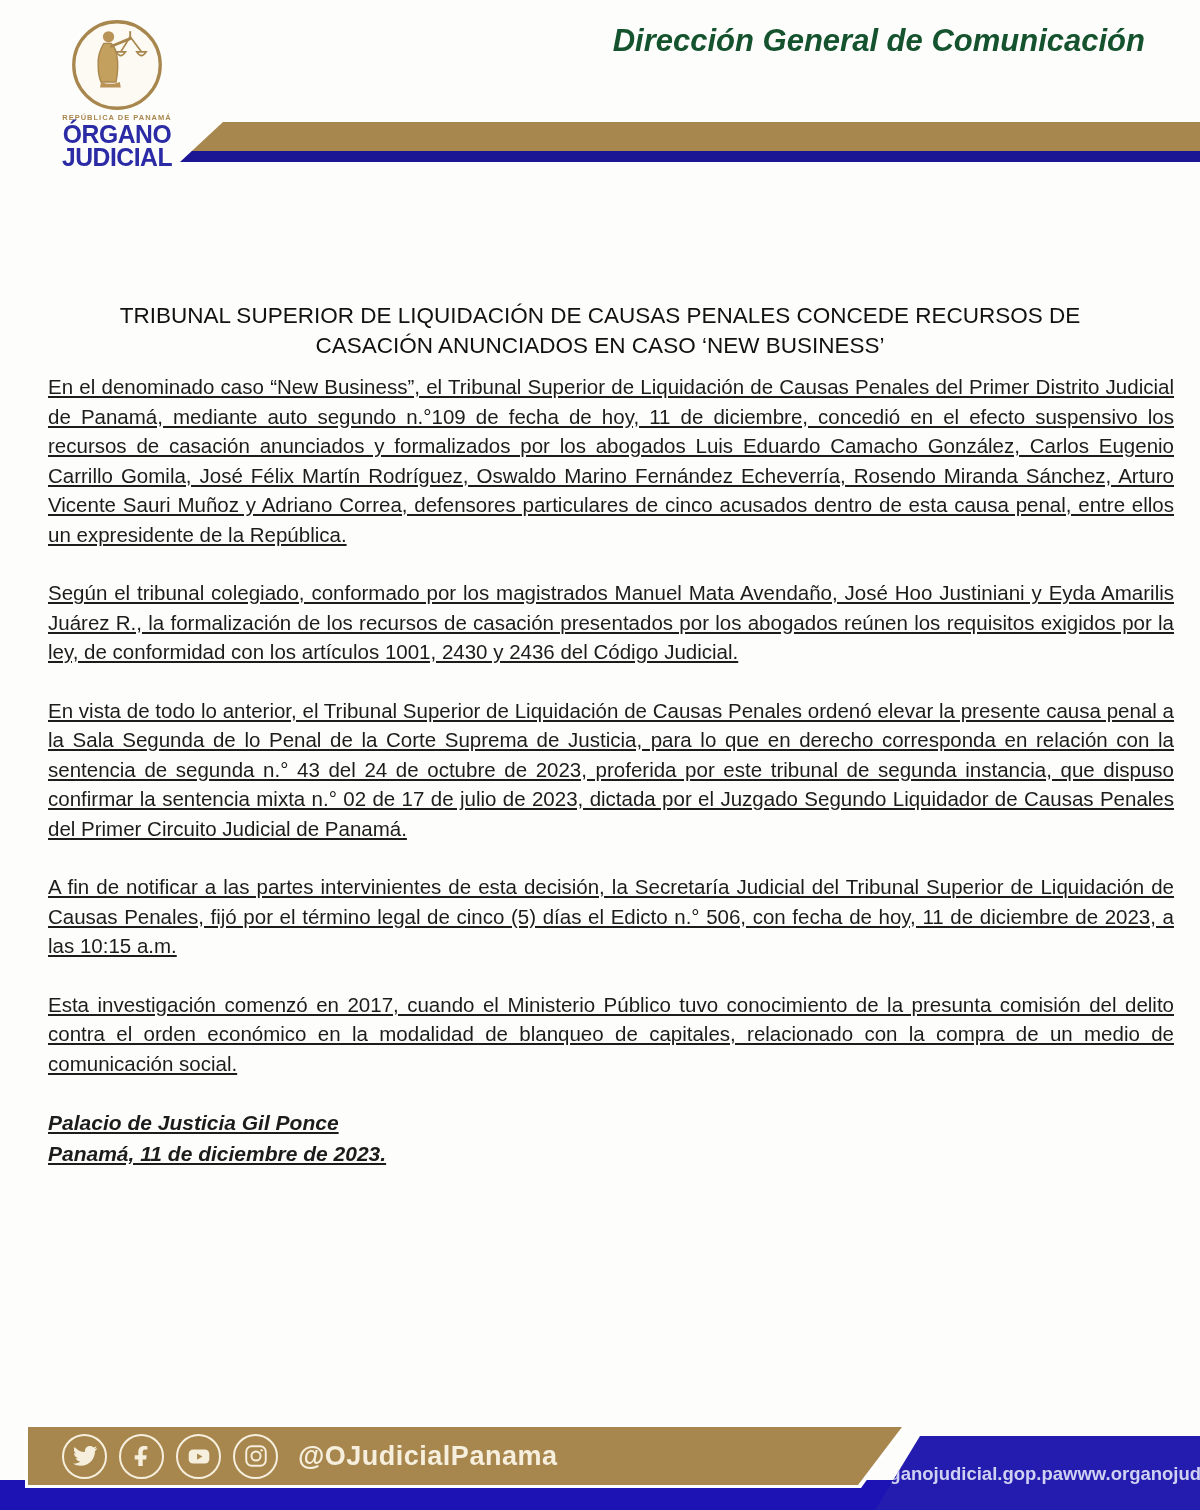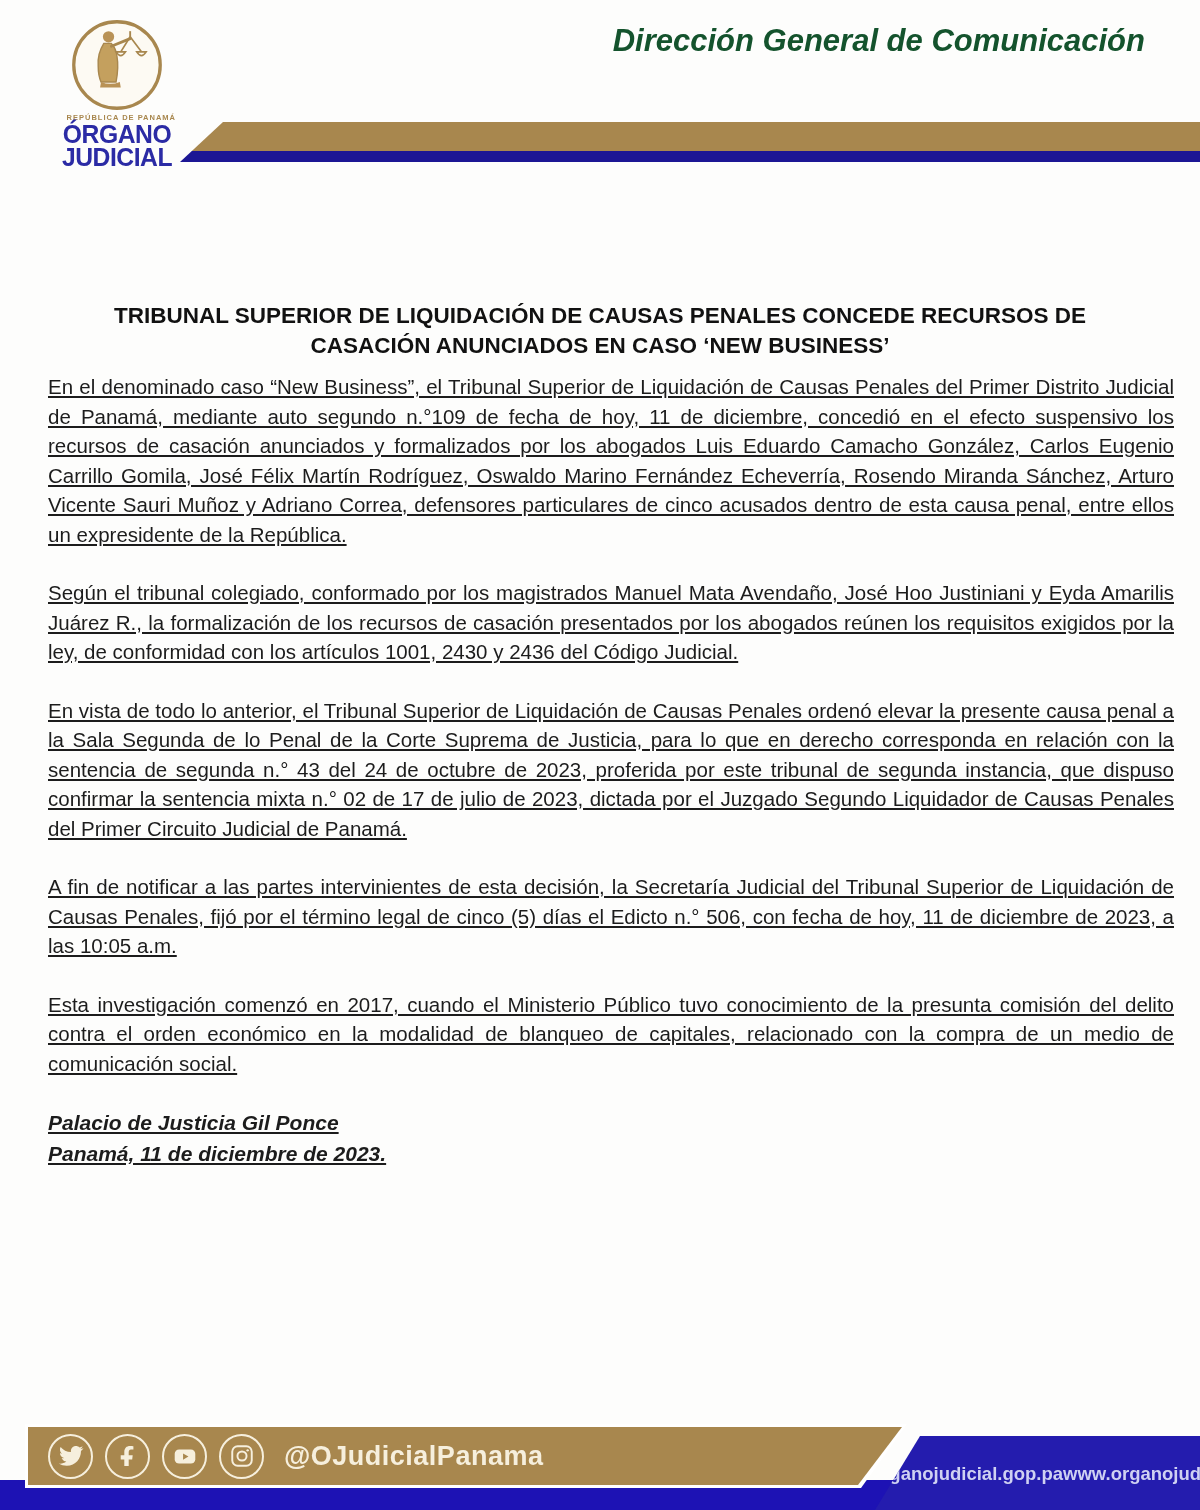--- a/index.html
+++ b/index.html
@@ -11,21 +11,21 @@
     overflow:hidden;
     font-family:"Liberation Sans", sans-serif;
     color:#1c1c1c;
   }
 
   
   .logo{position:absolute;left:58px;top:18px;width:118px;text-align:center;}
   .seal{width:94px;height:94px;margin:0 auto;display:block;}
   .seal-caption{
     margin-top:1px;font-size:7.5px;font-weight:bold;letter-spacing:1px;
-    color:#a8874e;white-space:nowrap;text-align:right;
+    color:#a8874e;white-space:nowrap;
   }
   .org-name{
     margin-top:1px;font-size:26px;font-weight:800;line-height:.85;
     color:#2b2ba5;letter-spacing:-.5px;transform:scaleX(.95);
   }
   .header-titles{
     position:absolute;right:55px;top:24px;text-align:left;color:#14532d;
   }
   .header-title-1{font-size:31px;font-weight:bold;font-style:italic;line-height:1.1;}
   .header-title-2{font-size:35px;font-weight:500;letter-spacing:1px;line-height:1.1;}
@@ -33,21 +33,21 @@
   .header-rule{
     position:absolute;top:122px;left:180px;right:0;height:40px;
     clip-path:polygon(43px 0,100% 0,100% 100%,0 100%);
   }
   .header-rule .rule-gold{height:29px;background:#a8874e;}
   .header-rule .rule-blue{height:11px;background:#1c1694;}
 
   
   .headline{
     position:absolute;top:286px;left:65px;right:65px;
-    font-size:22.5px;font-weight:bold;text-align:center;line-height:30px;
+    font-size:22.5px;font-weight:normal;text-align:center;line-height:30px;
     color:#111;
   }
   .body-text{
     position:absolute;top:372px;left:48px;right:26px;
     font-size:20.5px;line-height:29.5px;text-align:justify;text-decoration:underline;
   }
   .body-text p{margin:0 0 29px 0;}
   .signature{
     font-size:21px;font-weight:bold;font-style:italic;line-height:31px;
     text-align:left;margin-top:6px;
@@ -68,21 +68,21 @@
     color:#cfd1f2;font-size:18.5px;font-weight:600;line-height:25px;white-space:nowrap;
   }
   .gold-bar-outline{
     position:absolute;left:25px;bottom:22px;width:882px;height:64px;
     background:#ffffff;
     clip-path:polygon(0 0,100% 0,calc(100% - 46px) 100%,0 100%);
   }
   .gold-bar{
     position:absolute;inset:3px 0 3px 3px;background:#a8874e;
     clip-path:polygon(0 0,calc(100% - 5px) 0,calc(100% - 49px) 100%,0 100%);
-    display:flex;align-items:center;padding-left:20px;box-sizing:border-box;
+    display:flex;align-items:center;padding-left:34px;box-sizing:border-box;
   }
   .soc-circle{
     width:45px;height:45px;border:2.5px solid #f6efdd;border-radius:50%;
     display:flex;align-items:center;justify-content:center;
     margin-right:12px;flex:0 0 auto;box-sizing:border-box;
   }
   .soc-circle svg{display:block;}
   .social-handle{
     color:#f6efdd;font-size:27px;font-weight:600;margin-left:8px;letter-spacing:.5px;
   }
@@ -119,21 +119,21 @@
     <div class="rule-gold"></div>
     <div class="rule-blue"></div>
   </div>
 
   <h1 class="headline">TRIBUNAL SUPERIOR DE LIQUIDACIÓN DE CAUSAS PENALES CONCEDE RECURSOS DE CASACIÓN ANUNCIADOS EN CASO ‘NEW BUSINESS’</h1>
 
   <div class="body-text">
     <p>En el denominado caso “New Business”, el Tribunal Superior de Liquidación de Causas Penales del Primer Distrito Judicial de Panamá, mediante auto segundo n.°109 de fecha de hoy, 11 de diciembre, concedió en el efecto suspensivo los recursos de casación anunciados y formalizados por los abogados Luis Eduardo Camacho González, Carlos Eugenio Carrillo Gomila, José Félix Martín Rodríguez, Oswaldo Marino Fernández Echeverría, Rosendo Miranda Sánchez, Arturo Vicente Sauri Muñoz y Adriano Correa, defensores particulares de cinco acusados dentro de esta causa penal, entre ellos un expresidente de la República.</p>
     <p>Según el tribunal colegiado, conformado por los magistrados Manuel Mata Avendaño, José Hoo Justiniani y Eyda Amarilis Juárez R., la formalización de los recursos de casación presentados por los abogados reúnen los requisitos exigidos por la ley, de conformidad con los artículos 1001, 2430 y 2436 del Código Judicial.</p>
     <p>En vista de todo lo anterior, el Tribunal Superior de Liquidación de Causas Penales ordenó elevar la presente causa penal a la Sala Segunda de lo Penal de la Corte Suprema de Justicia, para lo que en derecho corresponda en relación con la sentencia de segunda n.° 43 del 24 de octubre de 2023, proferida por este tribunal de segunda instancia, que dispuso confirmar la sentencia mixta n.° 02 de 17 de julio de 2023, dictada por el Juzgado Segundo Liquidador de Causas Penales del Primer Circuito Judicial de Panamá.</p>
-    <p>A fin de notificar a las partes intervinientes de esta decisión, la Secretaría Judicial del Tribunal Superior de Liquidación de Causas Penales, fijó por el término legal de cinco (5) días el Edicto n.° 506, con fecha de hoy, 11 de diciembre de 2023, a las 10:05 a.m.</p>
+    <p>A fin de notificar a las partes intervinientes de esta decisión, la Secretaría Judicial del Tribunal Superior de Liquidación de Causas Penales, fijó por el término legal de cinco (5) días el Edicto n.° 506, con fecha de hoy, 11 de diciembre de 2023, a las 10:15 a.m.</p>
     <p>Esta investigación comenzó en 2017, cuando el Ministerio Público tuvo conocimiento de la presunta comisión del delito contra el orden económico en la modalidad de blanqueo de capitales, relacionado con la compra de un medio de comunicación social.</p>
 
     <div class="signature">
       <div>Palacio de Justicia Gil Ponce</div>
       <div>Panamá, 11 de diciembre de 2023.</div>
     </div>
   </div>
 
   <div class="footer-strip"></div>
 

